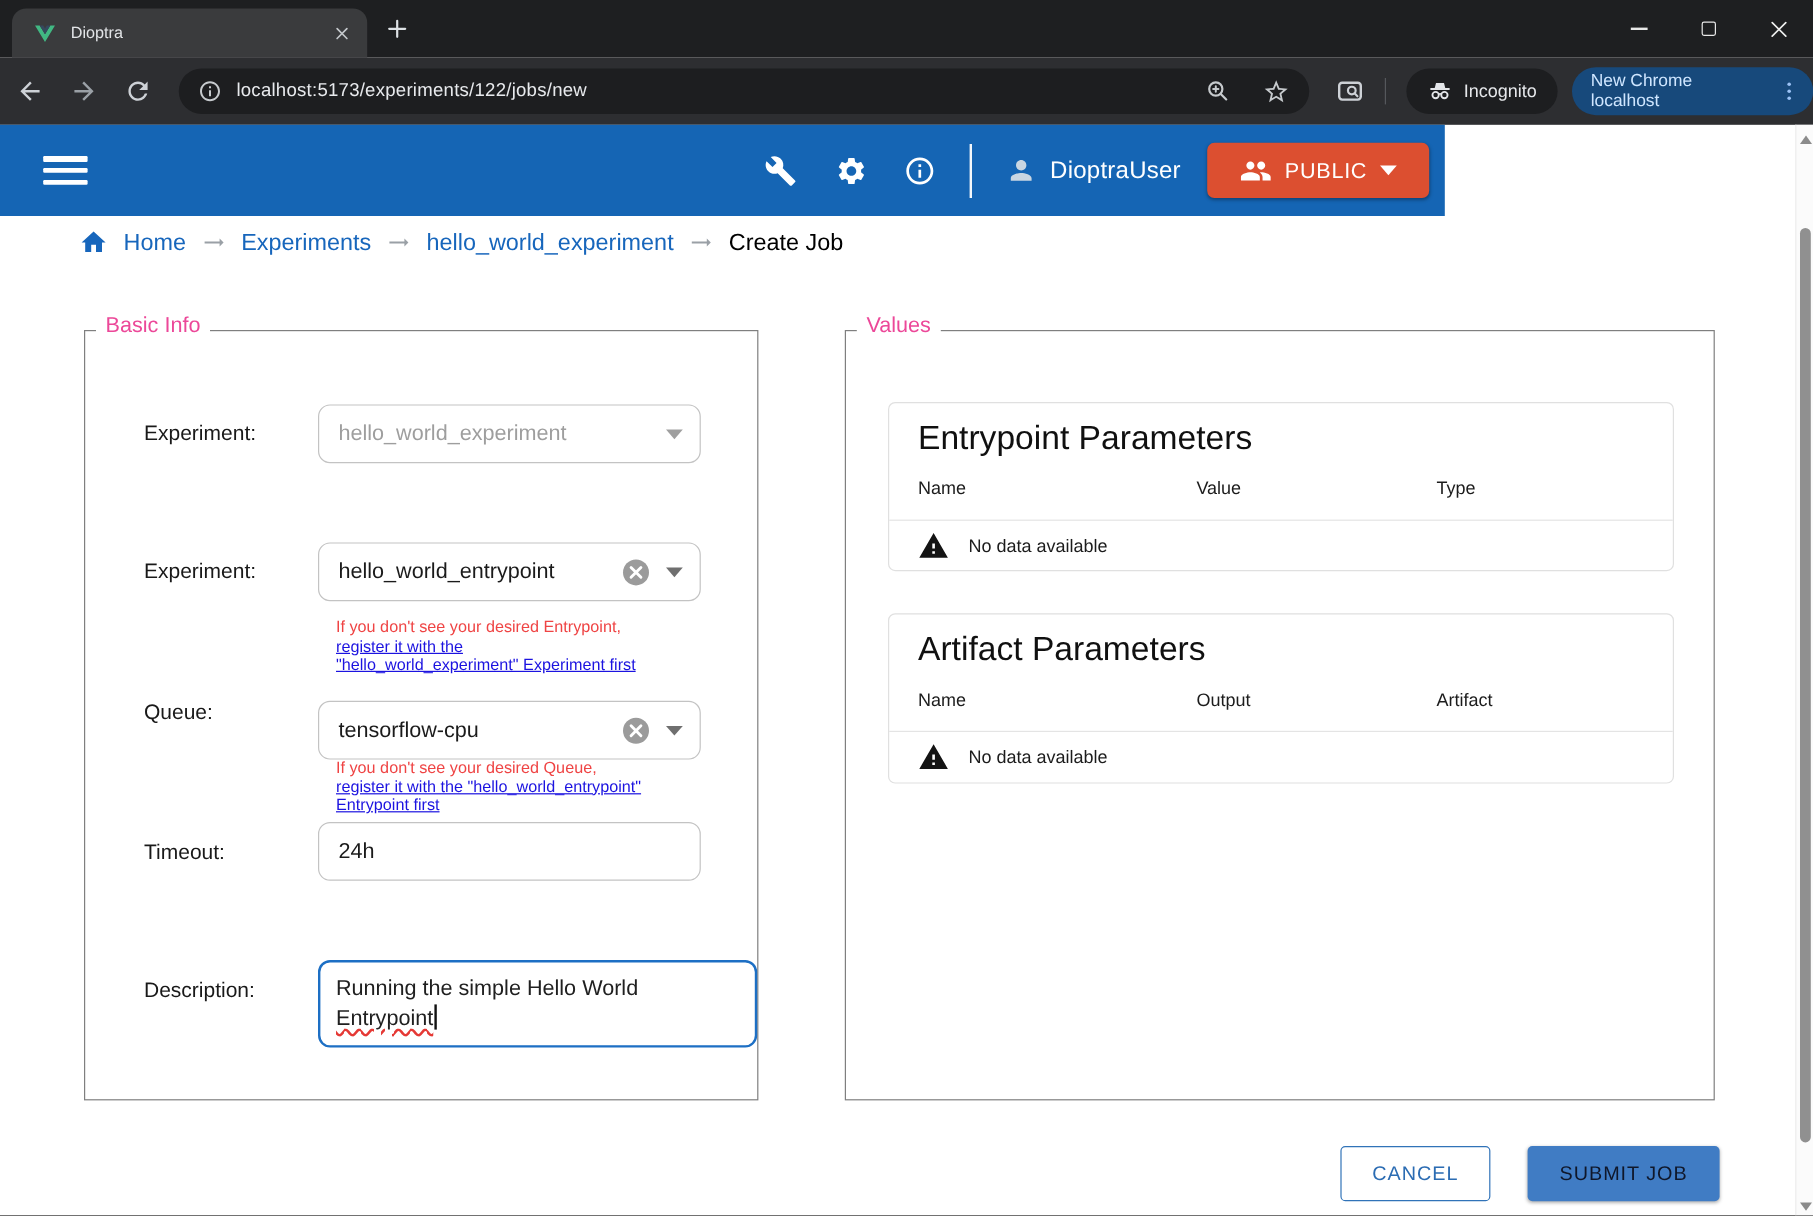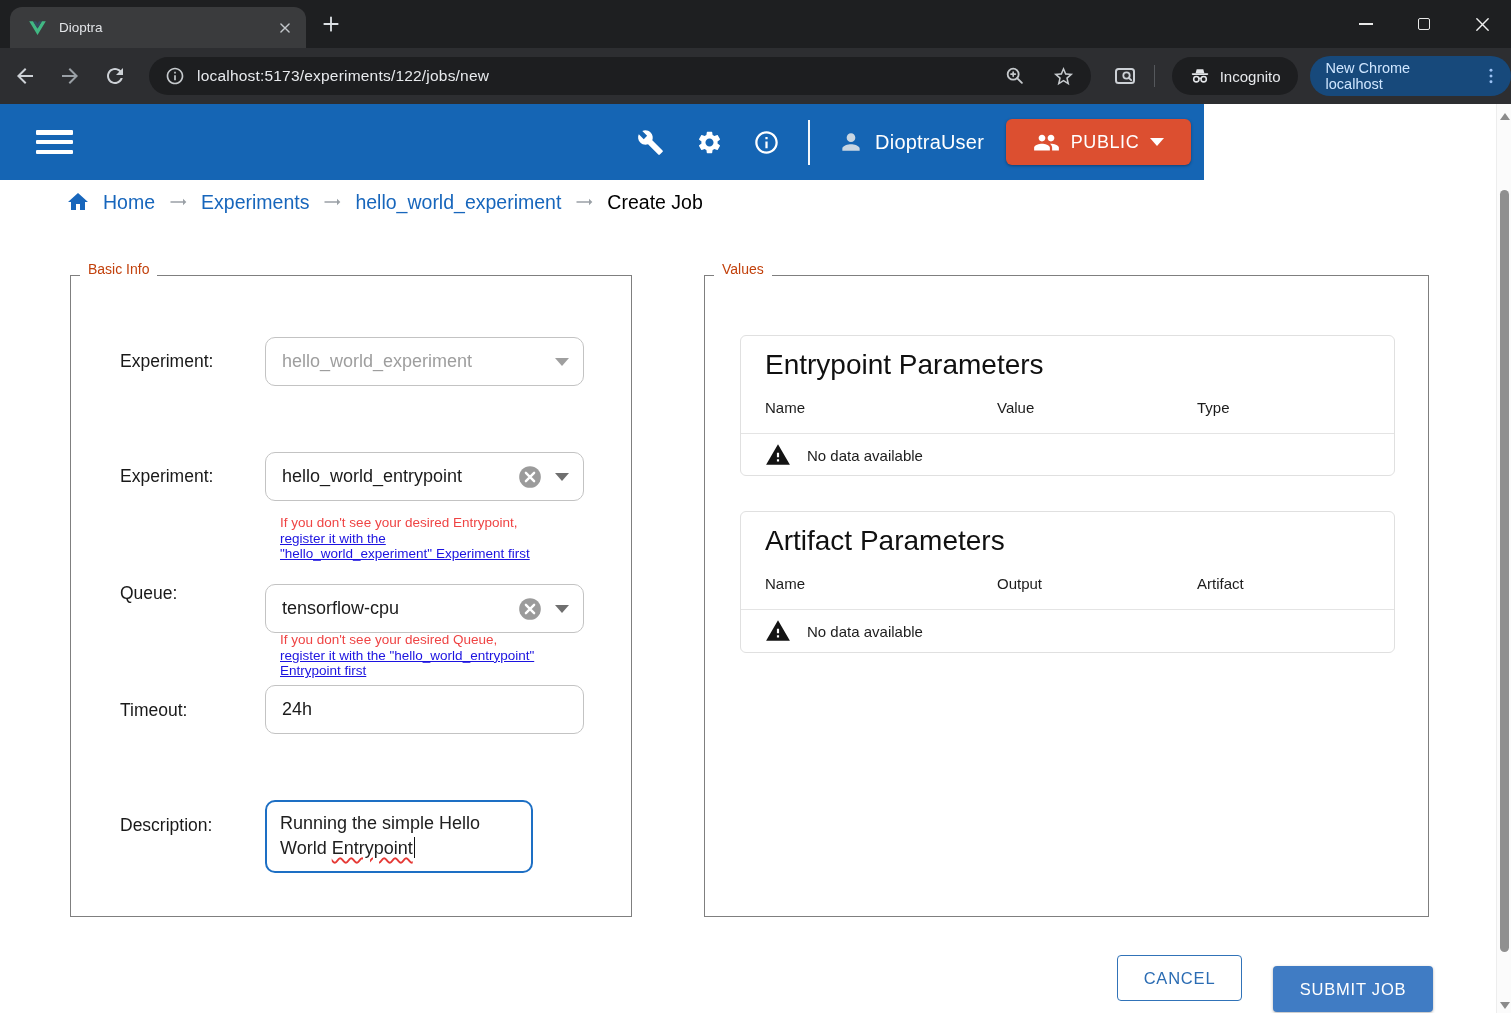--- a/index.html
+++ b/index.html
@@ -53,40 +53,40 @@
                 border-top:8px solid #fff; }
 
   
   .breadcrumb { position:absolute; left:66px; top:190px; display:flex; align-items:center; gap:13px; }
   .crumb-link { font-size:19.5px; color:#1766bc; text-decoration:none; cursor:pointer; }
   .crumb-current { font-size:19.5px; color:#000000; }
 
   
   .panel { position:absolute; border:1px solid #7f7f7f; background:#fff; }
   .panel-legend { position:absolute; top:-15px; left:9px; background:#fff; padding:0 8px;
-                  font-size:14px; color:#c2410c; }
+                  font-size:18px; color:#ec4899; }
   .panel-basic  { left:70px;  top:275px; width:562px; height:642px; }
   .panel-values { left:704px; top:275px; width:725px; height:642px; }
 
   .field-label { position:absolute; left:49px; width:142px; font-size:17.5px; color:#191919; }
   .control { position:absolute; left:194px; width:319px; height:49px; border:1px solid #c3c3c3;
              border-radius:10px; background:#fff; display:flex; align-items:center;
              padding:0 14px 0 16px; font-size:18px; color:#1b1b1b; }
   .control .value { margin-right:auto; white-space:nowrap; }
   .control.disabled .value { color:#9e9e9e; }
   .select-caret { width:0; height:0; border-left:7px solid transparent; border-right:7px solid transparent;
                   border-top:8px solid #6f6f6f; margin-left:12px; }
   .control.disabled .select-caret { border-top-color:#9f9f9f; }
   .clear-btn { width:26px; height:26px; flex:none; cursor:pointer; }
 
   .hint-block { position:absolute; left:209px; width:292px; font-size:13.5px; line-height:15.5px; }
   .hint-text { color:#ef4444; }
   .hint-link { display:block; color:#1c13e0; text-decoration:underline; cursor:pointer; }
 
-  .textarea-control { position:absolute; left:194px; width:268px; height:73px; border:2px solid #1d6fc4;
+  .textarea-control { position:absolute; left:194px; width:366px; height:73px; border:2px solid #1d6fc4;
                       border-radius:10px; background:#fff; padding:9px 13px; font-size:18px;
                       line-height:25px; color:#202020; }
   .misspelled { text-decoration:underline; text-decoration-style:wavy; text-decoration-color:#e53935;
                 text-decoration-thickness:1.5px; text-underline-offset:3px; }
   .text-cursor { display:inline-block; width:1.6px; height:21px; background:#111;
                  vertical-align:text-bottom; margin-left:1px; }
 
   
   .card { position:absolute; left:35px; width:655px; border:1px solid #e0e0e0; border-radius:6px; background:#fff; }
   .card-1 { top:59px;  height:141px; }
@@ -96,22 +96,22 @@
   .col-1 { width:232px; } .col-2 { width:200px; } .col-3 { flex:1; }
   .card-divider { height:1px; background:#e4e4e4; }
   .card-empty { display:flex; align-items:center; gap:16px; padding:8px 24px; height:42px; }
   .empty-text { font-size:15px; color:#1c1c1c; }
 
   
   .btn-cancel { position:absolute; left:1117px; top:955px; width:125px; height:46px; background:#fff;
                 border:1px solid #3173b8; border-radius:4px; color:#2b6cb3; font-size:16.5px;
                 letter-spacing:.8px; font-family:inherit; cursor:pointer; }
   .btn-submit { position:absolute; left:1273px; top:955px; width:160px; height:46px; background:#407cc4;
-                border:none; border-radius:4px; color:#ffffff; font-size:16.5px; letter-spacing:.8px;
-                font-family:inherit; box-shadow:0 1px 3px rgba(0,0,0,.3); cursor:pointer;margin-top:11px; }
+                border:none; border-radius:4px; color:#0f172a; font-size:16.5px; letter-spacing:.8px;
+                font-family:inherit; box-shadow:0 1px 3px rgba(0,0,0,.3); cursor:pointer; }
 
   
   .scrollbar { position:absolute; left:1496px; top:104px; width:15px; height:909px; background:#fbfbfb;
                border-left:1px solid #ededed; }
   .sb-up { position:absolute; left:3px; top:9px; width:0; height:0;
            border-left:5px solid transparent; border-right:5px solid transparent; border-bottom:7px solid #8b8b8b; }
   .sb-down { position:absolute; left:3px; bottom:4px; width:0; height:0;
              border-left:5px solid transparent; border-right:5px solid transparent; border-top:7px solid #8b8b8b; }
   .sb-thumb { position:absolute; left:3px; top:86px; width:9px; height:762px; background:#909090; border-radius:5px; }
 </style>

